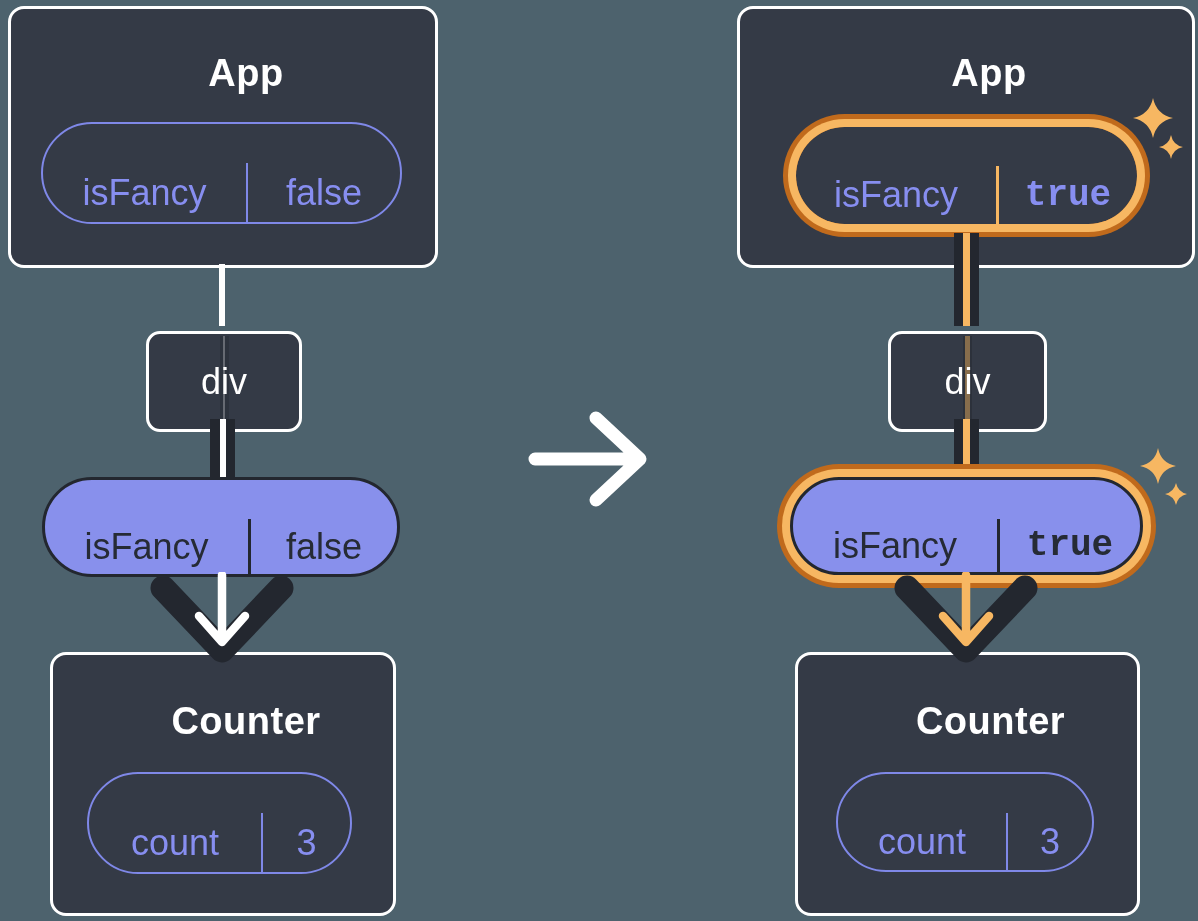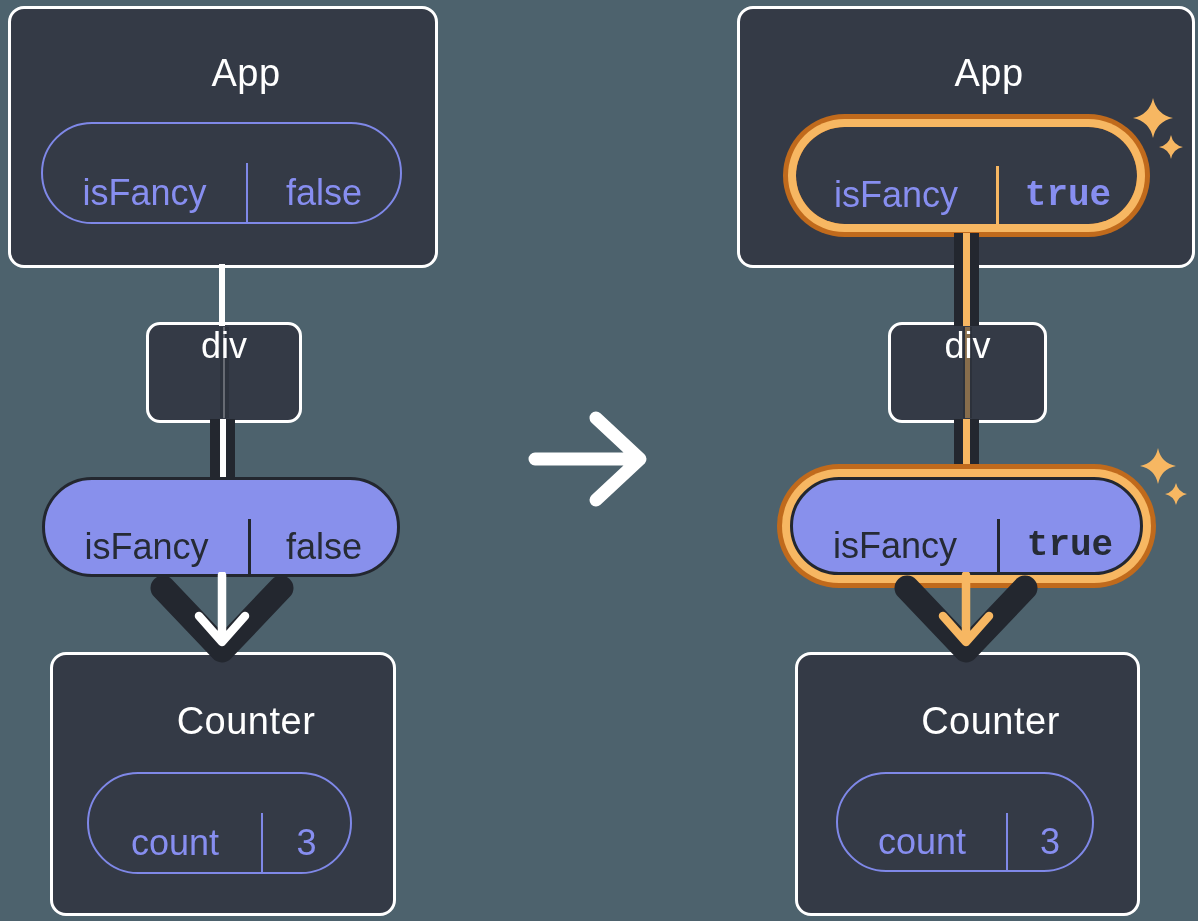--- a/index.html
+++ b/index.html
@@ -16,33 +16,33 @@
     position:absolute;
     background:#343a46;
     border:3.5px solid #ffffff;
     border-radius:16px;
     box-sizing:border-box;
     z-index:1;
   }
   .card-title{
     color:#ffffff;
     font-size:38px;
-    font-weight:400;
+    font-weight:700;
     text-align:center;
     letter-spacing:.5px;
     padding-left:46px;
   }
   .div-card{
     position:absolute;
     background:#343a46;
     border:3.5px solid #ffffff;
     border-radius:14px;
     box-sizing:border-box;
     z-index:1;
-    display:flex;justify-content:center;
+    display:flex;align-items:center;justify-content:center;margin-top:9px;
   }
   .div-label{
     color:#ffffff;font-size:36px;font-weight:500;position:relative;z-index:2;
   }
 
   
   .thru{
     position:absolute;top:2px;bottom:2px;left:50%;
     width:9px;margin-left:-4.5px;
     display:flex;align-items:stretch;justify-content:center;

